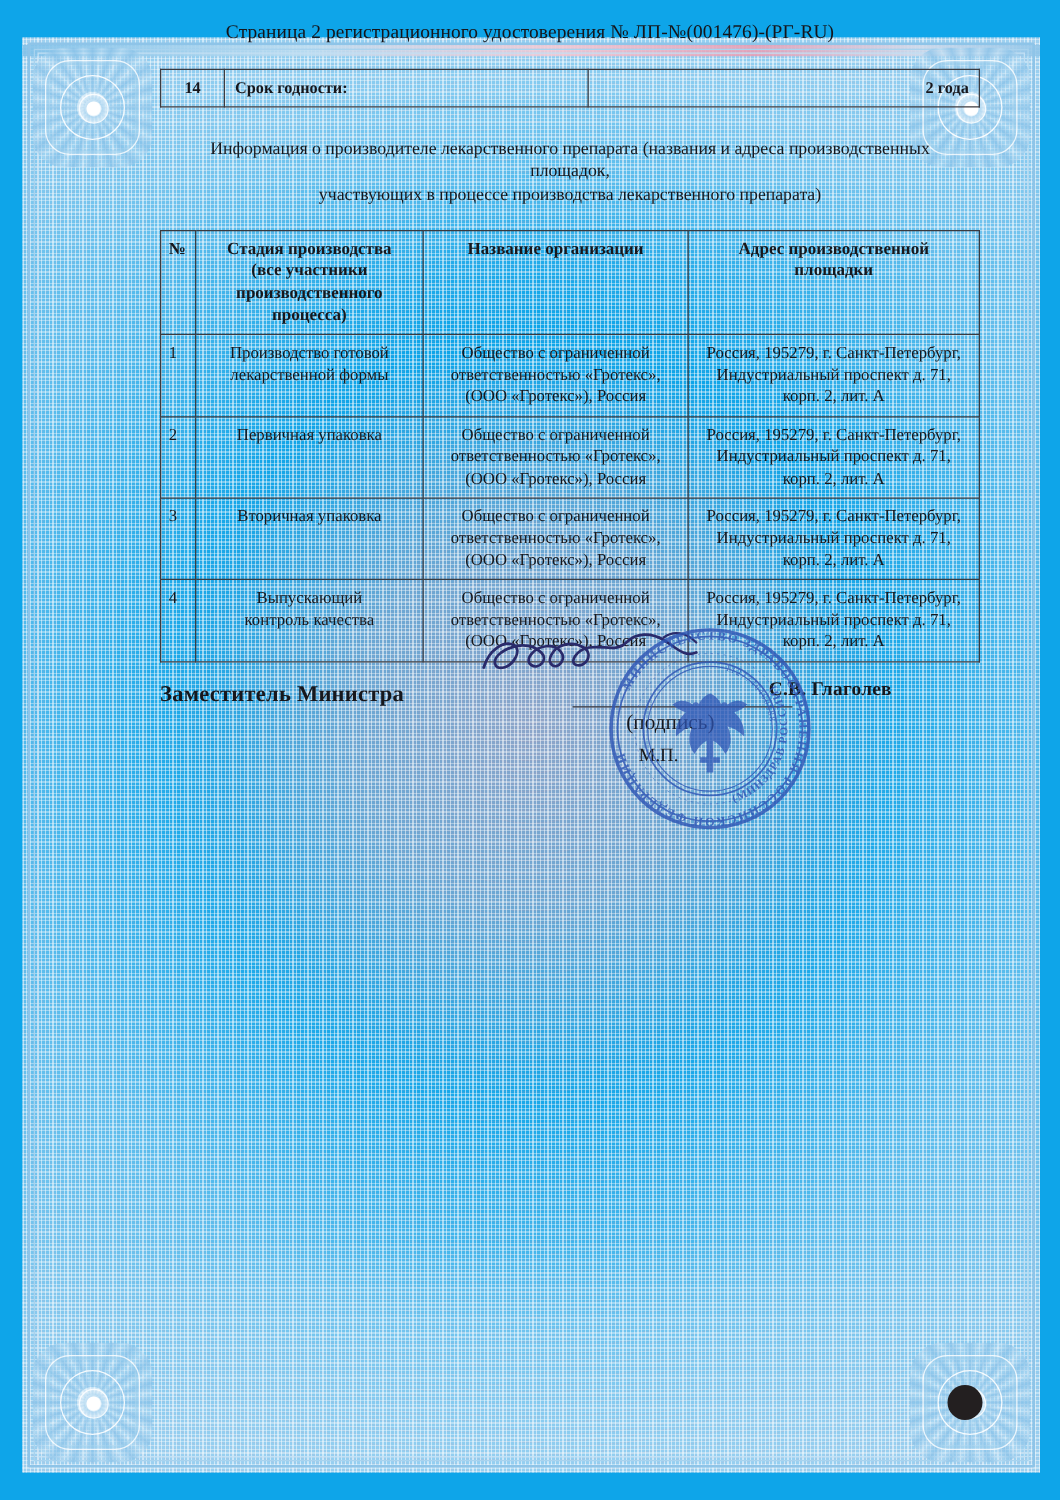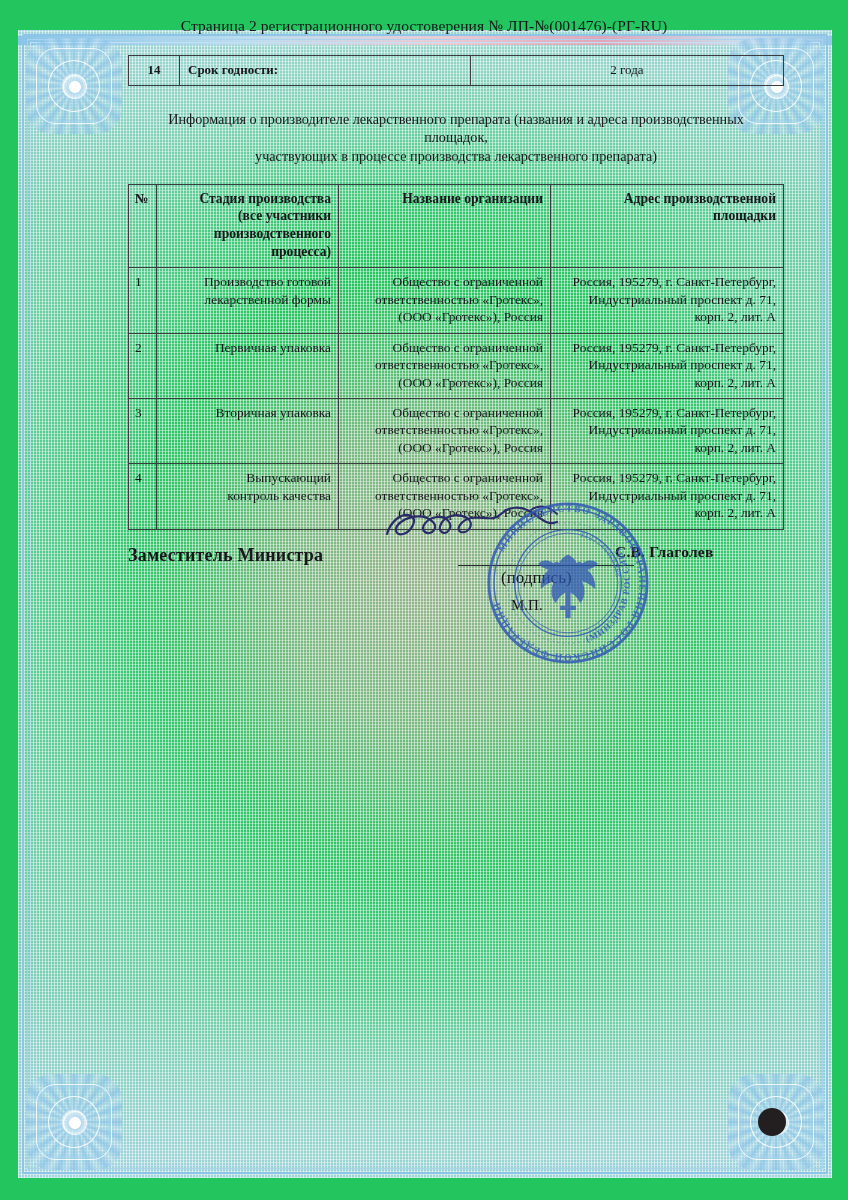--- a/index.html
+++ b/index.html
@@ -14,21 +14,21 @@
     position: relative;
     overflow: hidden;
     font-family: "Liberation Serif", "DejaVu Serif", serif;
     color: #17171c;
   }
 
   
   .page {
     position: absolute;
     inset: 0;
-    background: #22c55e;
+    background: #0ea5e9;
   }
 
   
   .sec-tint {
     position: absolute;
     left: 18px; top: 30px; right: 16px; bottom: 22px;
     background:
       radial-gradient(ellipse 46% 34% at 50% 48%, rgba(244,166,176,0.55) 0%, rgba(244,170,180,0.40) 38%, rgba(238,180,190,0.16) 62%, rgba(255,255,255,0) 78%),
       radial-gradient(ellipse 74% 62% at 50% 46%, rgba(203,226,245,0.00) 42%, rgba(186,218,242,0.45) 72%, rgba(176,213,240,0.72) 100%),
       linear-gradient(180deg, rgba(198,226,246,0.55) 0%, rgba(255,255,255,0) 16%, rgba(255,255,255,0) 84%, rgba(198,226,246,0.50) 100%);
@@ -169,21 +169,21 @@
     font-size: 13px;
   }
   table.t-top td {
     border: 1px solid #3b3b40;
     padding: 6px 8px 7px;
     vertical-align: middle;
     line-height: 1.2;
   }
   td.num14 { width: 34px; text-align: center; font-weight: bold; }
   td.lbl14 { font-weight: bold; }
-  td.val14 { width: 296px; text-align: center; font-weight: normal; }
+  td.val14 { width: 296px; text-align: right; font-weight: bold; }
 
   
   .intro {
     margin-top: 24px;
     text-align: center;
     font-size: 14.2px;
     line-height: 1.32;
     padding: 0 10px;
   }
 
@@ -194,21 +194,21 @@
     border-collapse: collapse;
     table-layout: fixed;
     font-size: 13.6px;
   }
   table.t-man th,
   table.t-man td {
     border: 1px solid #3b3b40;
     padding: 5px 7px 7px;
     vertical-align: top;
     line-height: 1.30;
-    text-align: right;
+    text-align: center;
   }
   table.t-man th { font-weight: bold; }
   col.c-num  { width: 28px; }
   col.c-st   { width: 182px; }
   col.c-org  { width: 212px; }
   col.c-addr { width: auto; }
   table.t-man td.c-numcell,
   table.t-man th.c-numcell { text-align: left; padding-left: 6px; }
   table.t-man tbody td { font-size: 13.4px; }
   .cellline { display: block; }

